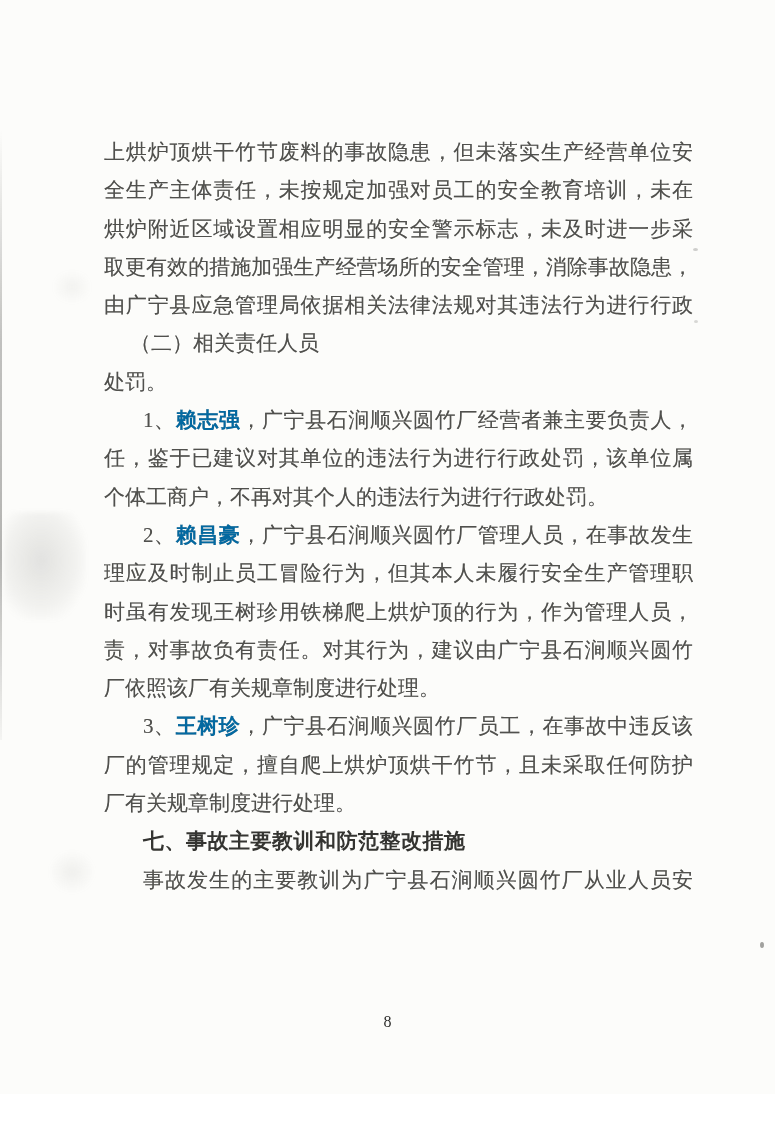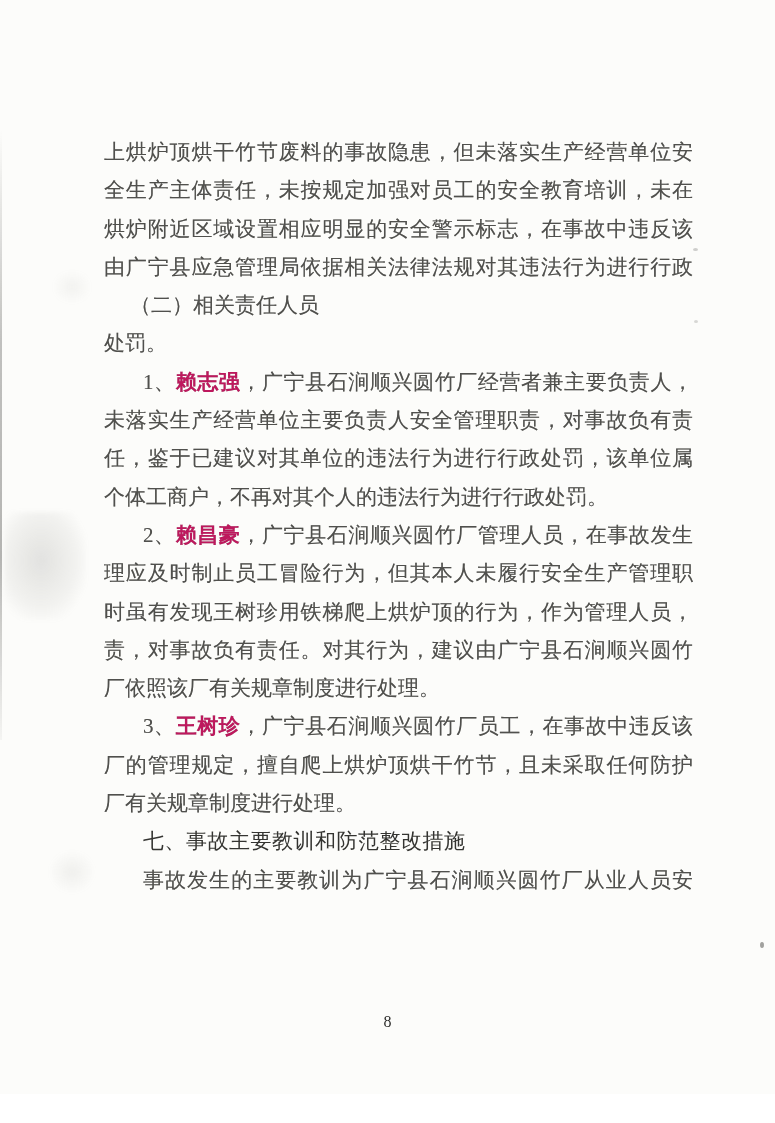--- a/index.html
+++ b/index.html
@@ -88,25 +88,25 @@
     text-shadow: 0 0 0.5px rgba(90,90,88,0.5);
   }
   .line.j {
     text-align: justify;
     text-align-last: justify;
   }
   .line.ind1 { text-indent: 26px; }
   .line.ind2 { text-indent: 39px; }
   .line .b {
     font-weight: bold;
-    color: #be185d;
+    color: #0369a1;
   }
   .line.head {
     font-family: "Liberation Sans", sans-serif;
-    font-weight: normal;
+    font-weight: bold;
     color: #343431;
     letter-spacing: 0.5px;
     text-shadow: none;
   }
   .pagenum {
     position: absolute;
     left: 0;
     right: 0;
     top: 1012px;
     text-align: center;
@@ -124,26 +124,26 @@
   <div class="smudge s1"></div>
   <div class="smudge s2"></div>
   <div class="smudge s3"></div>
   <div class="speck sp1"></div>
   <div class="speck sp2"></div>
   <div class="speck sp3"></div>
 
   <div class="textblock">
       <div class="line j"><span>上烘炉顶烘干竹节废料的事故隐患，但未落实生产经营单位安</span></div>
       <div class="line j"><span>全生产主体责任，未按规定加强对员工的安全教育培训，未在</span></div>
-      <div class="line j"><span>烘炉附近区域设置相应明显的安全警示标志，在事故中违反该</span></div>
+      <div class="line j"><span>烘炉附近区域设置相应明显的安全警示标志，未及时进一步采</span></div>
+      <div class="line j"><span>取更有效的措施加强生产经营场所的安全管理，消除事故隐患，</span></div>
       <div class="line j"><span>由广宁县应急管理局依据相关法律法规对其违法行为进行行政</span></div>
       <div class="line ind1"><span>（二）相关责任人员</span></div>
       <div class="line"><span>处罚。</span></div>
       <div class="line j ind2"><span>1、</span><span class="b">赖志强</span><span>，广宁县石涧顺兴圆竹厂经营者兼主要负责人，</span></div>
-      <div class="line j"><span>未落实生产经营单位主要负责人安全管理职责，对事故负有责</span></div>
       <div class="line j"><span>任，鉴于已建议对其单位的违法行为进行行政处罚，该单位属</span></div>
       <div class="line"><span>个体工商户，不再对其个人的违法行为进行行政处罚。</span></div>
       <div class="line j ind2"><span>2、</span><span class="b">赖昌豪</span><span>，广宁县石涧顺兴圆竹厂管理人员，在事故发生</span></div>
       <div class="line j"><span>理应及时制止员工冒险行为，但其本人未履行安全生产管理职</span></div>
       <div class="line j"><span>时虽有发现王树珍用铁梯爬上烘炉顶的行为，作为管理人员，</span></div>
       <div class="line j"><span>责，对事故负有责任。对其行为，建议由广宁县石涧顺兴圆竹</span></div>
       <div class="line"><span>厂依照该厂有关规章制度进行处理。</span></div>
       <div class="line j ind2"><span>3、</span><span class="b">王树珍</span><span>，广宁县石涧顺兴圆竹厂员工，在事故中违反该</span></div>
       <div class="line j"><span>厂的管理规定，擅自爬上烘炉顶烘干竹节，且未采取任何防护</span></div>
       <div class="line"><span>厂有关规章制度进行处理。</span></div>

